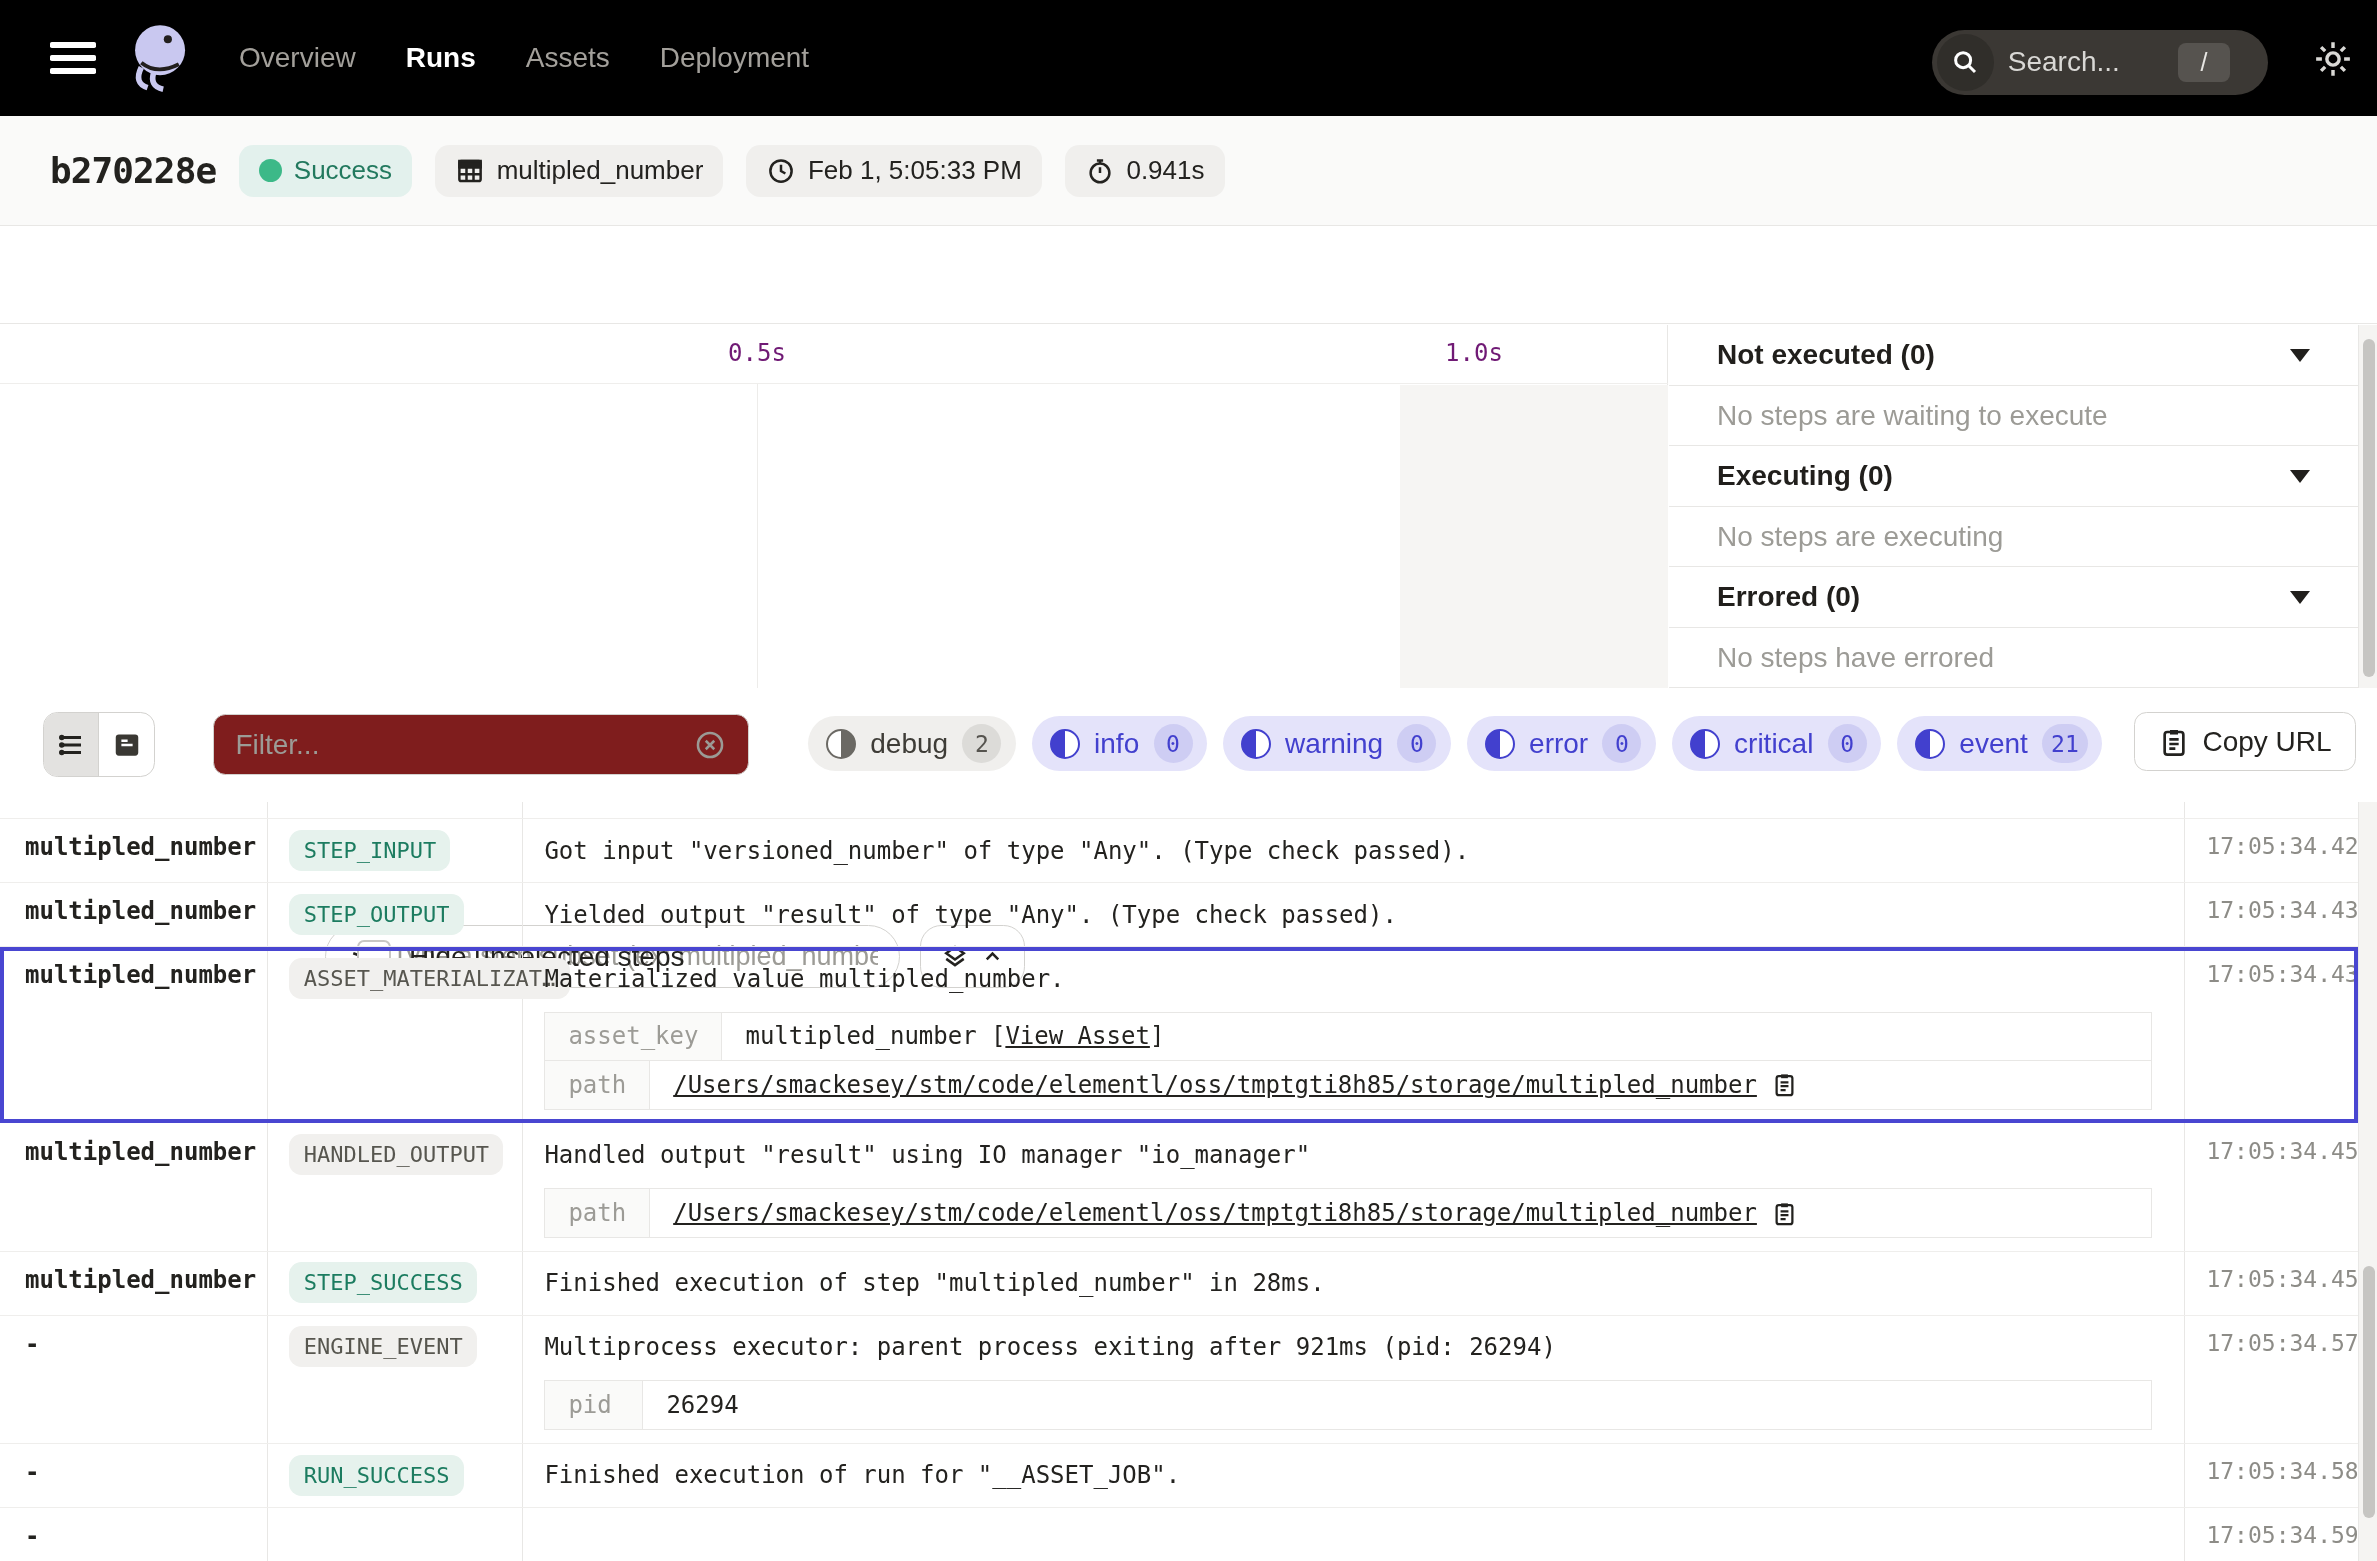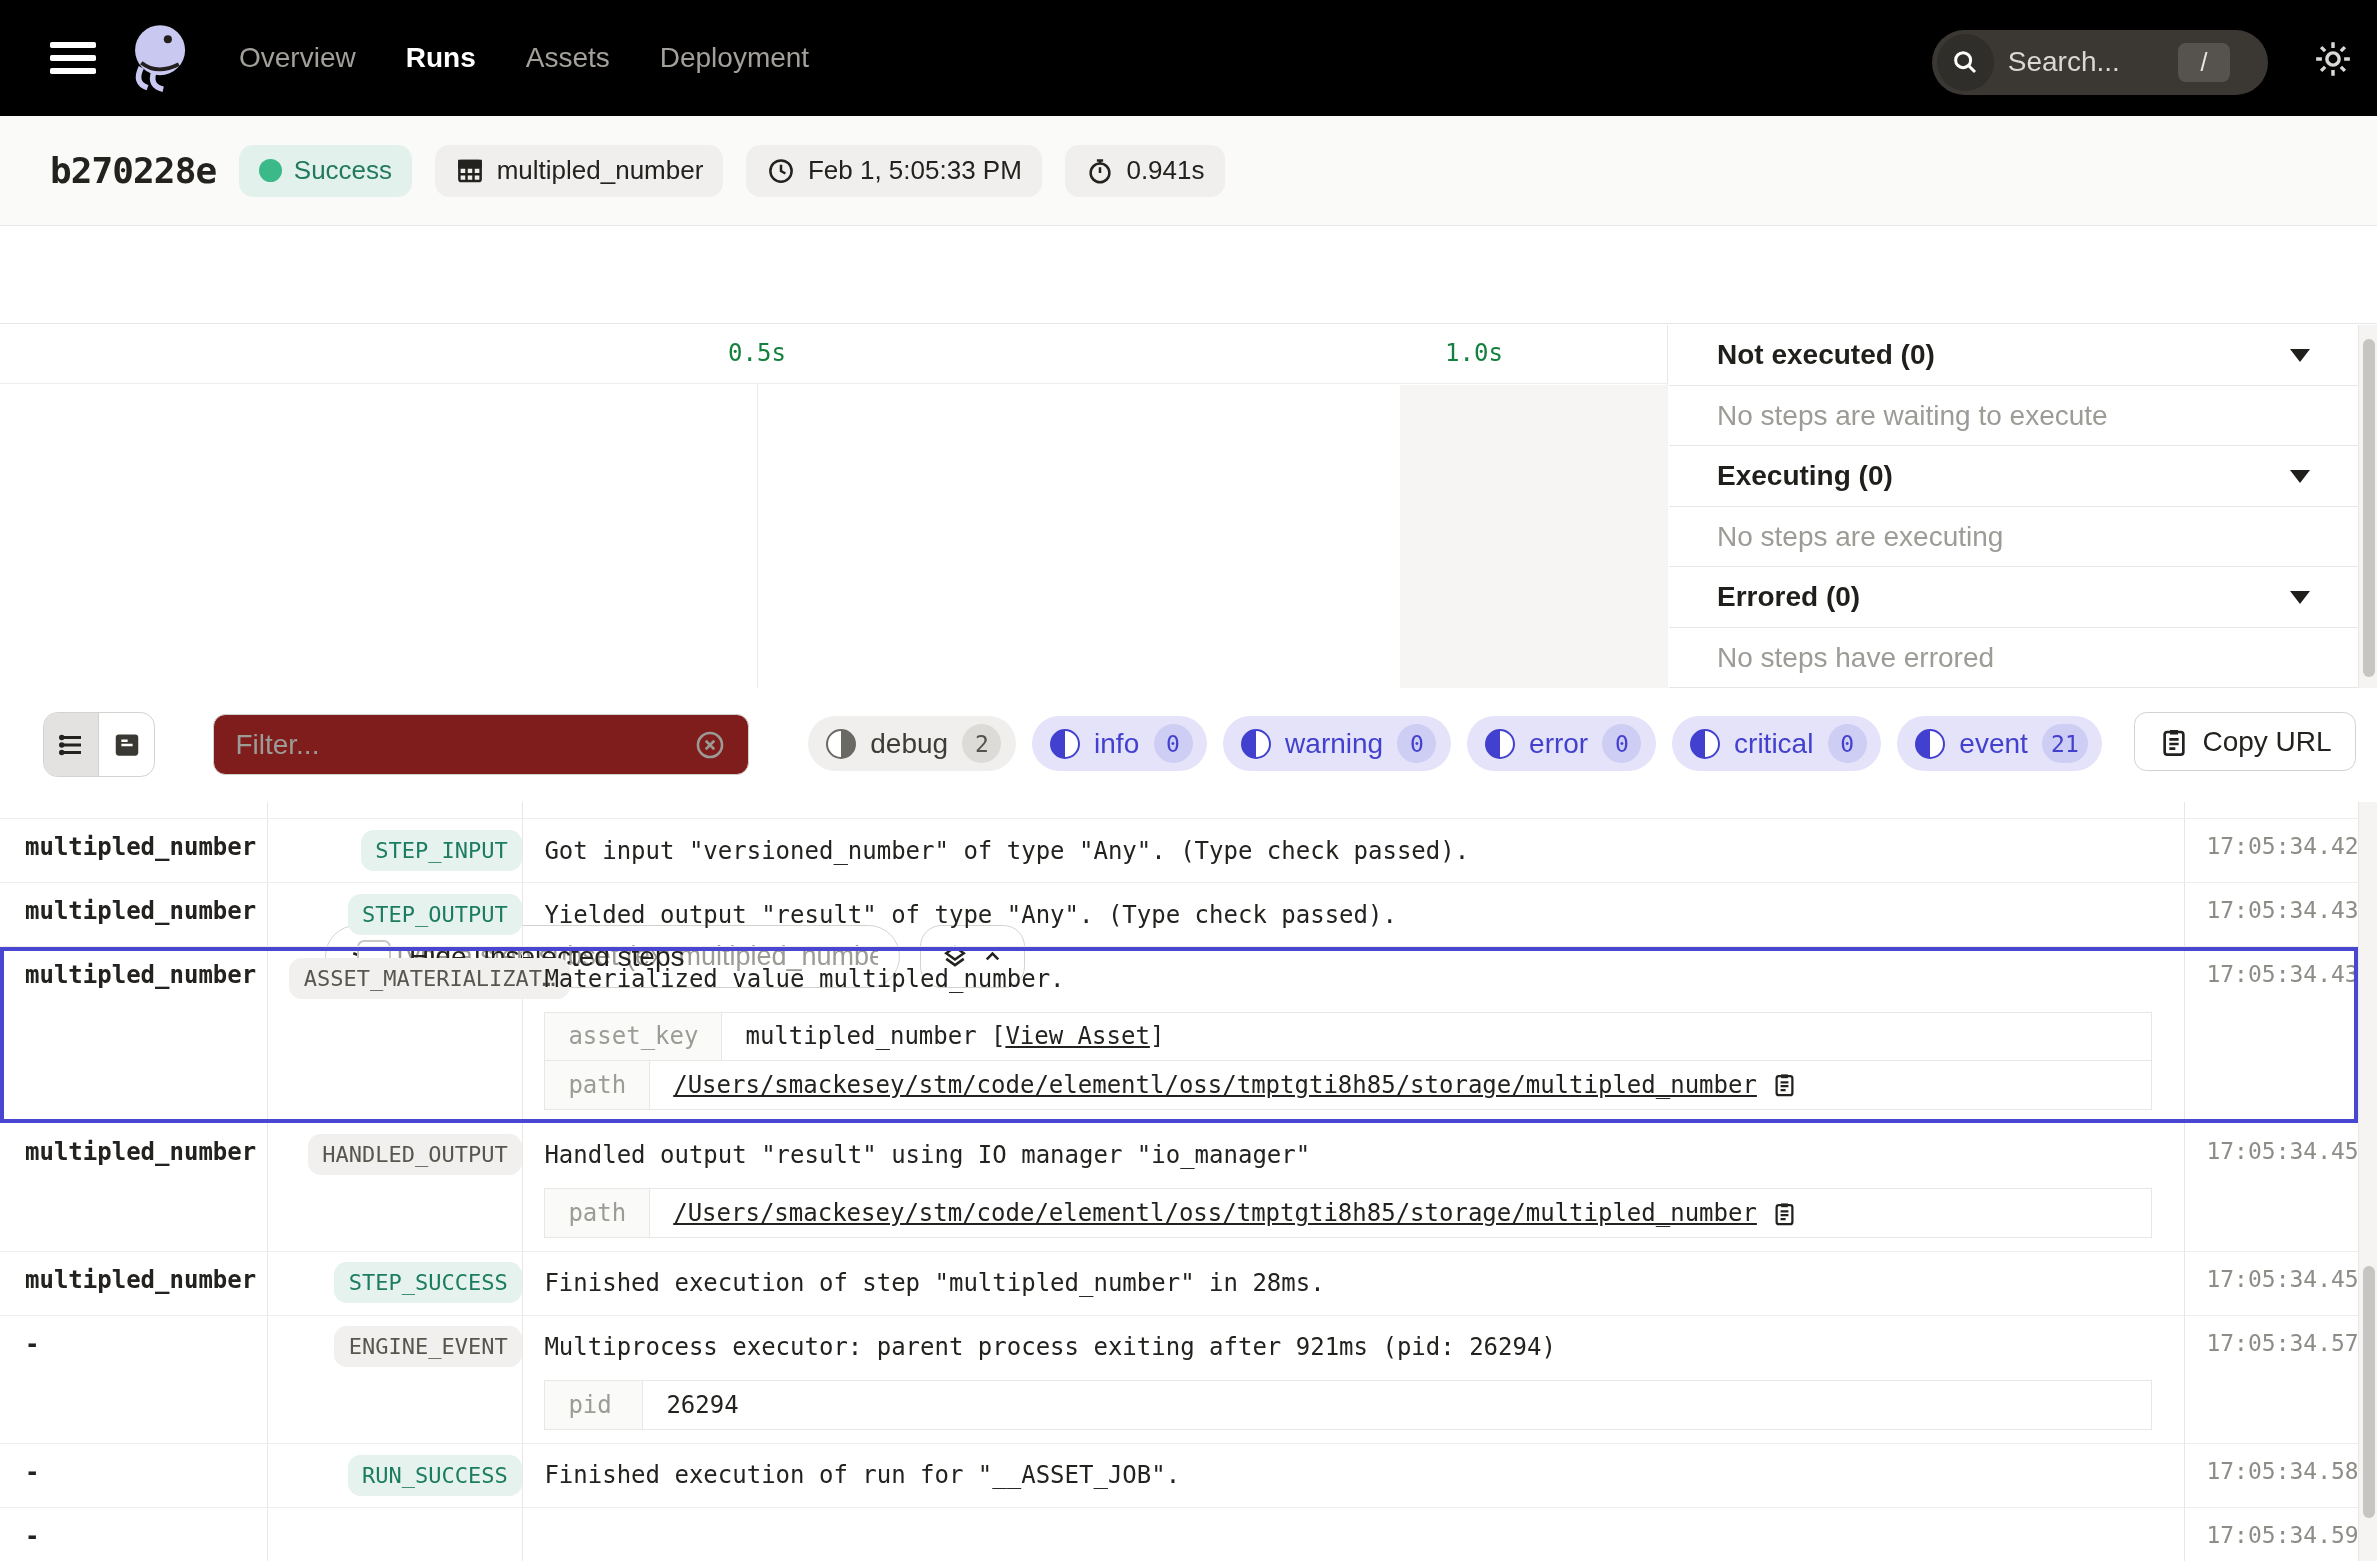--- a/index.html
+++ b/index.html
@@ -63,21 +63,21 @@
   .reexec .lbl { flex:1; text-align:center; }
   .reexec .split { width:1.8px; height:67px; background:rgba(255,255,255,.25); }
   .reexec .car { width:71px; display:flex; align-items:center; justify-content:center; }
   .tri-down { width:0; height:0; border-left:9.8px solid transparent; border-right:9.8px solid transparent;
     border-top:12.5px solid #fff; }
 
   
   #gantt { position:absolute; left:0; top:325px; width:1668px; height:363px; background:#fff;
     border-right:0.9px solid #E8E7E5; }
   .axisrow { position:absolute; left:0; top:0; width:1668px; height:59px; border-bottom:0.9px solid #EFEEEC; }
-  .tick { position:absolute; top:14.3px; transform:translateX(-50%); font-size:24px; color:#15803d; }
+  .tick { position:absolute; top:14.3px; transform:translateX(-50%); font-size:24px; color:#701a75; }
   .gridline { position:absolute; top:59px; bottom:0; width:0.9px; background:#EDECEA; }
   .gantt-gray { position:absolute; left:1400px; top:60px; width:268px; height:303px; background:#F6F5F3; }
   .waitbar { position:absolute; left:50px; top:426px; width:989px; height:46px; background:#E9F3F8;
     border-left:2.7px solid #79BEDD; border-right:2.7px solid #79BEDD; }
   .waitbar .dash { position:absolute; left:0; right:0; top:20.5px; border-top:3.6px dashed #6FB6D6; }
   .stepcircle { position:absolute; left:1061px; top:438px; width:21.4px; height:21.4px;
     border:2.7px solid #57ABCF; border-radius:50%; background:#fff; }
   .stepbox { position:absolute; left:1100px; top:425px; width:116px; height:48px; background:#44B183;
     border-radius:6.3px; color:#fff; font-size:23px; display:flex; align-items:center; justify-content:center;
     cursor:pointer; white-space:nowrap; overflow:hidden; }
@@ -128,21 +128,21 @@
   .lt-head { display:flex; height:49px; border-top:0.9px solid #EFEEEC; border-bottom:0.9px solid #E8E7E5;
     color:#8D8C87; font-size:24px; letter-spacing:0.9px; }
   .lt-head>div { display:flex; align-items:center; padding-left:25px; }
   .c-op { width:268px; border-right:0.9px solid #E8E7E5; flex:none; }
   .c-et { width:255px; border-right:0.9px solid #E8E7E5; flex:none; }
   .c-info { flex:1; }
   .c-ts { width:174px; border-left:0.9px solid #E8E7E5; flex:none; }
   .lt-row { display:flex; align-items:stretch; border-bottom:0.9px solid #EFEEEC; position:relative; }
   .lt-row .c-op { padding:14.3px 0 14.3px 25px; font-family:"DejaVu Sans Mono", monospace;
     font-size:24px; font-weight:bold; }
-  .lt-row .c-et { padding:10.7px 0 10.7px 21.4px;text-align:right; }
+  .lt-row .c-et { padding:10.7px 0 10.7px 21.4px; }
   .lt-row .c-info { padding:12.5px 21.4px; font-family:"DejaVu Sans Mono", monospace; font-size:24px; }
   .lt-row .c-ts { padding:14.3px 0 0 21.4px; font-family:"DejaVu Sans Mono", monospace;
     font-size:23px; color:#8D8C87; }
   .lt-row.hl { outline:4.5px solid #4946D1; outline-offset:-4.5px; z-index:2; }
   .sliver { height:17px; border-bottom:0.9px solid #EFEEEC; display:flex; }
   .badge { display:inline-block; border-radius:12.5px; padding:8px 14.3px; font-family:"DejaVu Sans Mono", monospace;
     font-size:22px; white-space:nowrap; }
   .badge.green { background:#E6F2ED; color:#1C7C60; }
   .badge.gray  { background:#F1F0EE; color:#57564F; }
   .infoline { line-height:38px; }

